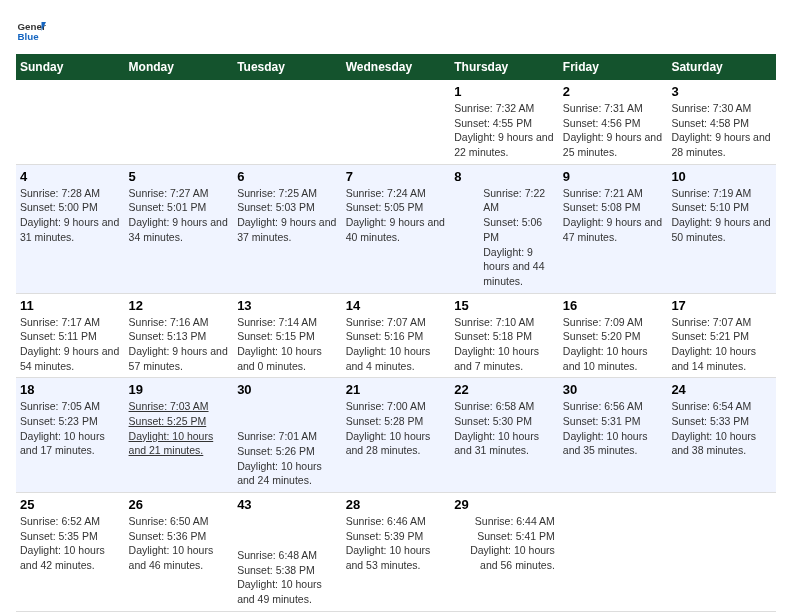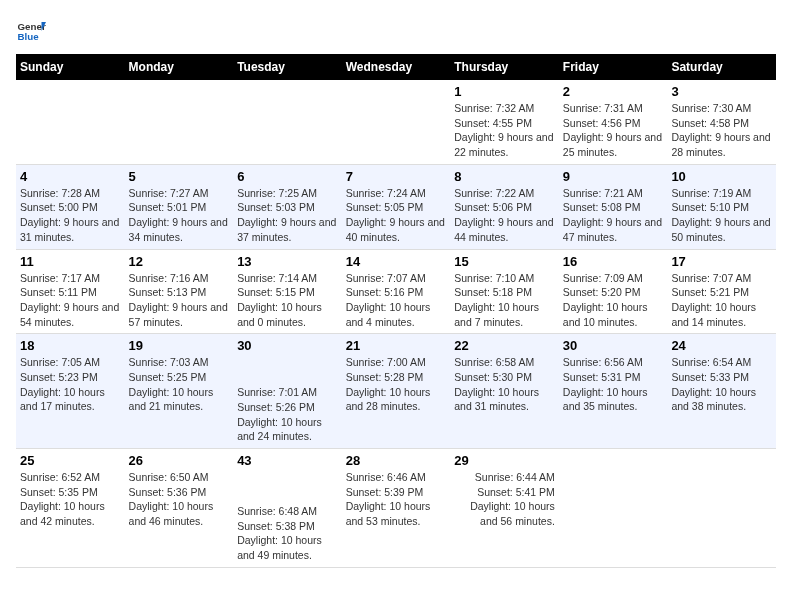--- a/index.html
+++ b/index.html
@@ -36,21 +36,21 @@
     .subtitle {
       font-size: 15px;
       color: #444;
     }
     table {
       width: 100%;
       border-collapse: collapse;
       font-size: 11px;
     }
     thead tr {
-      background-color: #000000;
+      background-color: #14532d;
       color: #fff;
       margin-left: 18px;
     }
     thead th {
       padding: 6px 4px;
       text-align: left;
       font-weight: bold;
       font-size: 12px;
     }
     tbody tr {
@@ -157,21 +157,21 @@
 Daylight: 9 hours and 37 minutes.</div>
         </td>
         <td>
           <span class="day-number">7</span>
           <div class="day-info" style="white-space: pre-line;">Sunrise: 7:24 AM
 Sunset: 5:05 PM
 Daylight: 9 hours and 40 minutes.</div>
         </td>
         <td>
           <span class="day-number">8</span>
-          <div class="day-info" style="white-space: pre-line;">Sunrise: 7:22 AM
+          <div class="day-info" style="white-space: pre-line; margin-left: 29px;">Sunrise: 7:22 AM
 Sunset: 5:06 PM
 Daylight: 9 hours and 44 minutes.</div>
         </td>
         <td>
           <span class="day-number">9</span>
           <div class="day-info" style="white-space: pre-line;">Sunrise: 7:21 AM
 Sunset: 5:08 PM
 Daylight: 9 hours and 47 minutes.</div>
         </td>
         <td>
@@ -227,21 +227,21 @@
       </tr>
       <tr class="row-odd">
         <td>
           <span class="day-number">18</span>
           <div class="day-info" style="white-space: pre-line;">Sunrise: 7:05 AM
 Sunset: 5:23 PM
 Daylight: 10 hours and 17 minutes.</div>
         </td>
         <td>
           <span class="day-number">19</span>
-          <div class="day-info" style="white-space: pre-line;">Sunrise: 7:03 AM
+          <div class="day-info" style="white-space: pre-line; text-decoration: underline;">Sunrise: 7:03 AM
 Sunset: 5:25 PM
 Daylight: 10 hours and 21 minutes.</div>
         </td>
         <td>
           <span class="day-number">30</span>
           <div class="day-info" style="white-space: pre-line; margin-top: 32px;">Sunrise: 7:01 AM
 Sunset: 5:26 PM
 Daylight: 10 hours and 24 minutes.</div>
         </td>
         <td>

